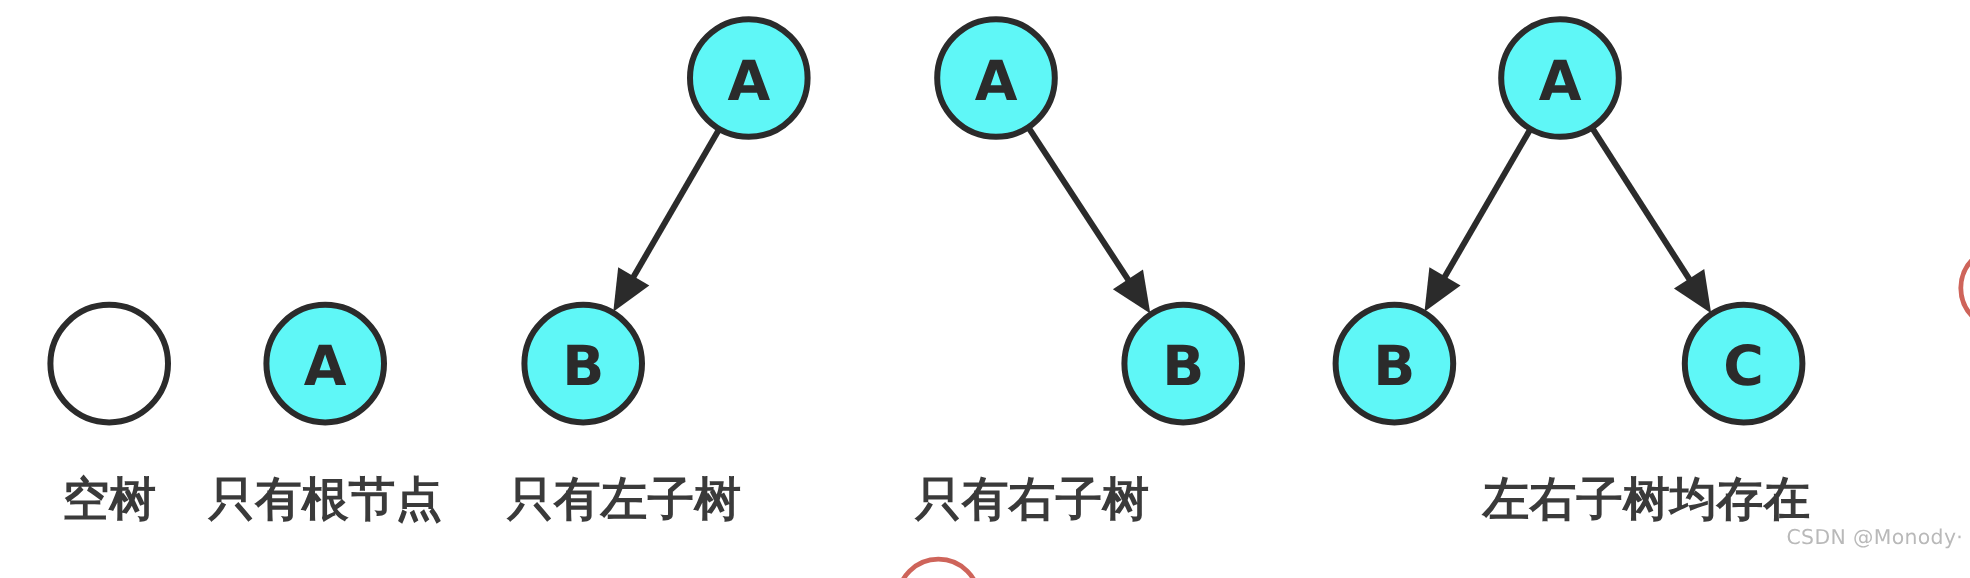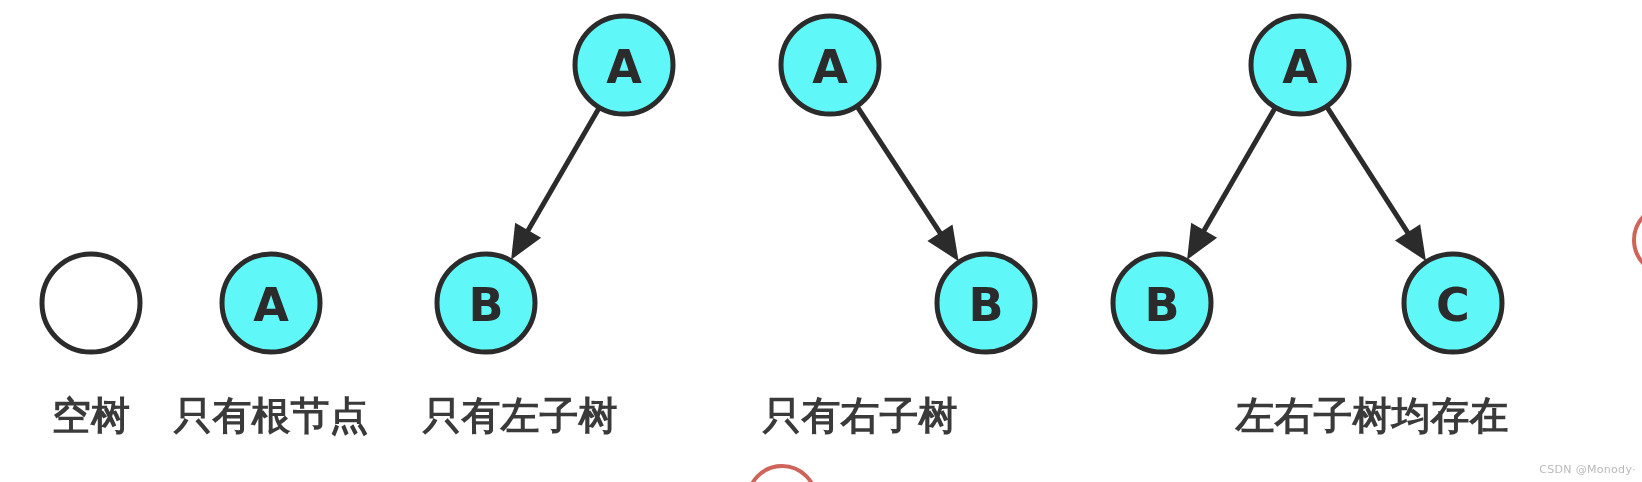--- a/index.html
+++ b/index.html
@@ -20,23 +20,23 @@
   }
   .edge-line{stroke:#2b2b2b;stroke-width:5;fill:none;stroke-linecap:butt;}
   .edge-head{fill:#2b2b2b;}
   .case-label{
     font-family:"DejaVu Sans","Liberation Sans",sans-serif;
     font-weight:700;font-size:39px;fill:#3a3a3a;
     text-anchor:middle;dominant-baseline:alphabetic;
   }
   .stray-arc{fill:none;stroke:#c0392b;stroke-width:4;opacity:.78;}
   .watermark{
-    position:absolute;right:6px;bottom:6px;
+    position:absolute;right:6px;bottom:24px;
     font-family:"DejaVu Sans","Liberation Sans",sans-serif;
-    font-size:11px;color:#b9b9b9;letter-spacing:.3px;white-space:nowrap;
+    font-size:17px;color:#b9b9b9;letter-spacing:.3px;white-space:nowrap;
   }
 </style>
 </head>
 <body>
 
 <div id="stage">
 
   <svg id="diagram" viewBox="0 0 1642 482" xmlns="http://www.w3.org/2000/svg">
     <defs></defs>
     <g id="edges-layer">

